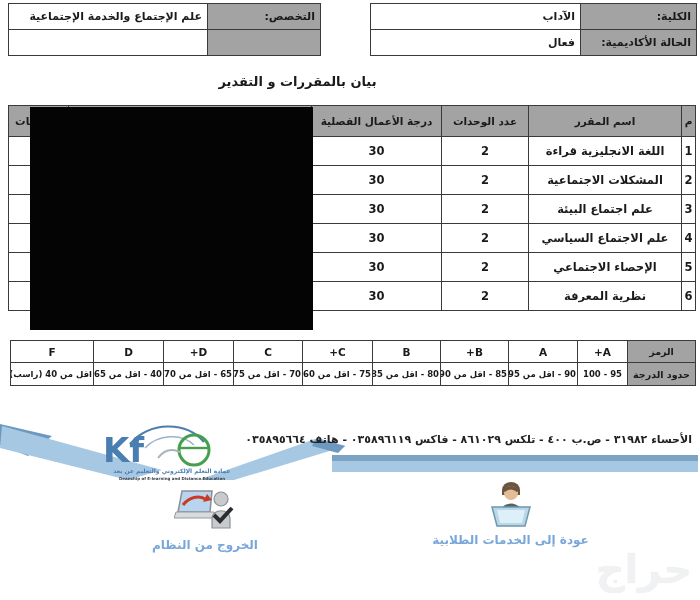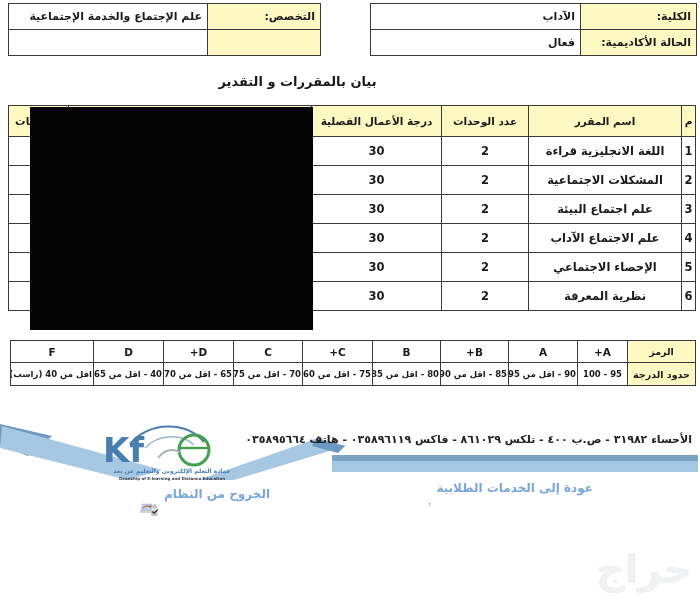--- a/index.html
+++ b/index.html
@@ -1,21 +1,21 @@
 <!DOCTYPE html>
 <html lang="ar"><head>
 <meta charset="utf-8">
 <style>
   html,body{margin:0;padding:0;}
   body{width:700px;height:600px;position:relative;background:#ffffff;overflow:hidden;
        font-family:"DejaVu Sans",sans-serif;color:#1a1a1a;}
   .abs{position:absolute;}
   table{border-collapse:collapse;table-layout:fixed;}
   td,th{border:1px solid #3a3a3a;font-weight:bold;overflow:hidden;white-space:nowrap;}
-  .lbl{background:#fef9c3;}
+  .lbl{background:#a3a3a3;}
   
   .hdrtbl td{height:25px;font-size:11px;padding:0 5px;text-align:right;vertical-align:middle;}
   #tbl-right{left:370px;top:3px;width:326px;}
   #tbl-left{left:8px;top:3px;width:312px;}
   
   #title{top:74px;left:0;width:595px;text-align:center;font-size:13px;font-weight:bold;}
   
   #course-wrap{left:8px;top:105px;width:687px;height:232px;}
   #course-table{width:687px;}
   #course-table th{height:30px;font-size:10.5px;text-align:center;vertical-align:middle;padding:0 2px;}
@@ -23,21 +23,21 @@
   #redaction{position:absolute;left:22px;top:2px;width:283px;height:223px;background:#040404;z-index:5;}
   
   #grade-table{left:10px;top:340px;width:685px;}
   #grade-table .sym{height:19px;font-size:10.5px;text-align:center;vertical-align:middle;}
   #grade-table .rng{height:20px;font-size:8.5px;text-align:center;vertical-align:middle;}
   #grade-table .lbl{font-size:9.5px;text-align:center;}
   
   #ribbons{left:0;top:418px;}
   #logo{left:100px;top:418px;width:138px;height:64px;z-index:3;}
   #contact{top:433px;right:8px;direction:rtl;font-size:11px;font-weight:bold;color:#222;z-index:4;}
-  .btn{position:absolute;display:flex;flex-direction:row;align-items:flex-start;gap:5px;cursor:pointer;z-index:6;}
+  .btn{position:absolute;display:flex;flex-direction:column;align-items:center;gap:5px;cursor:pointer;z-index:6;}
   #btn-logout{left:140px;top:487px;width:130px;}
   #btn-services{left:428px;top:481px;width:165px;}
   .btn-label{font-size:12px;font-weight:bold;color:#79a7d9;direction:rtl;white-space:nowrap;}
   #watermark{right:8px;bottom:8px;font-size:40px;font-weight:bold;color:#f0f1f3;direction:rtl;
              text-shadow:0 0 1px #e6e8ea;z-index:1;}
 </style>
 </head>
 <body>
 
 <table class="hdrtbl abs" id="tbl-right" dir="rtl">
@@ -114,21 +114,21 @@
     <tr>
       <td>3</td>
       <td>علم اجتماع البيئة</td>
       <td>2</td>
       <td>30</td>
       <td></td>
       <td></td>
     </tr>
     <tr>
       <td>4</td>
-      <td>علم الاجتماع الآداب</td>
+      <td>علم الاجتماع السياسي</td>
       <td>2</td>
       <td>30</td>
       <td></td>
       <td></td>
     </tr>
     <tr>
       <td>5</td>
       <td>الإحصاء الاجتماعي</td>
       <td>2</td>
       <td>30</td>

